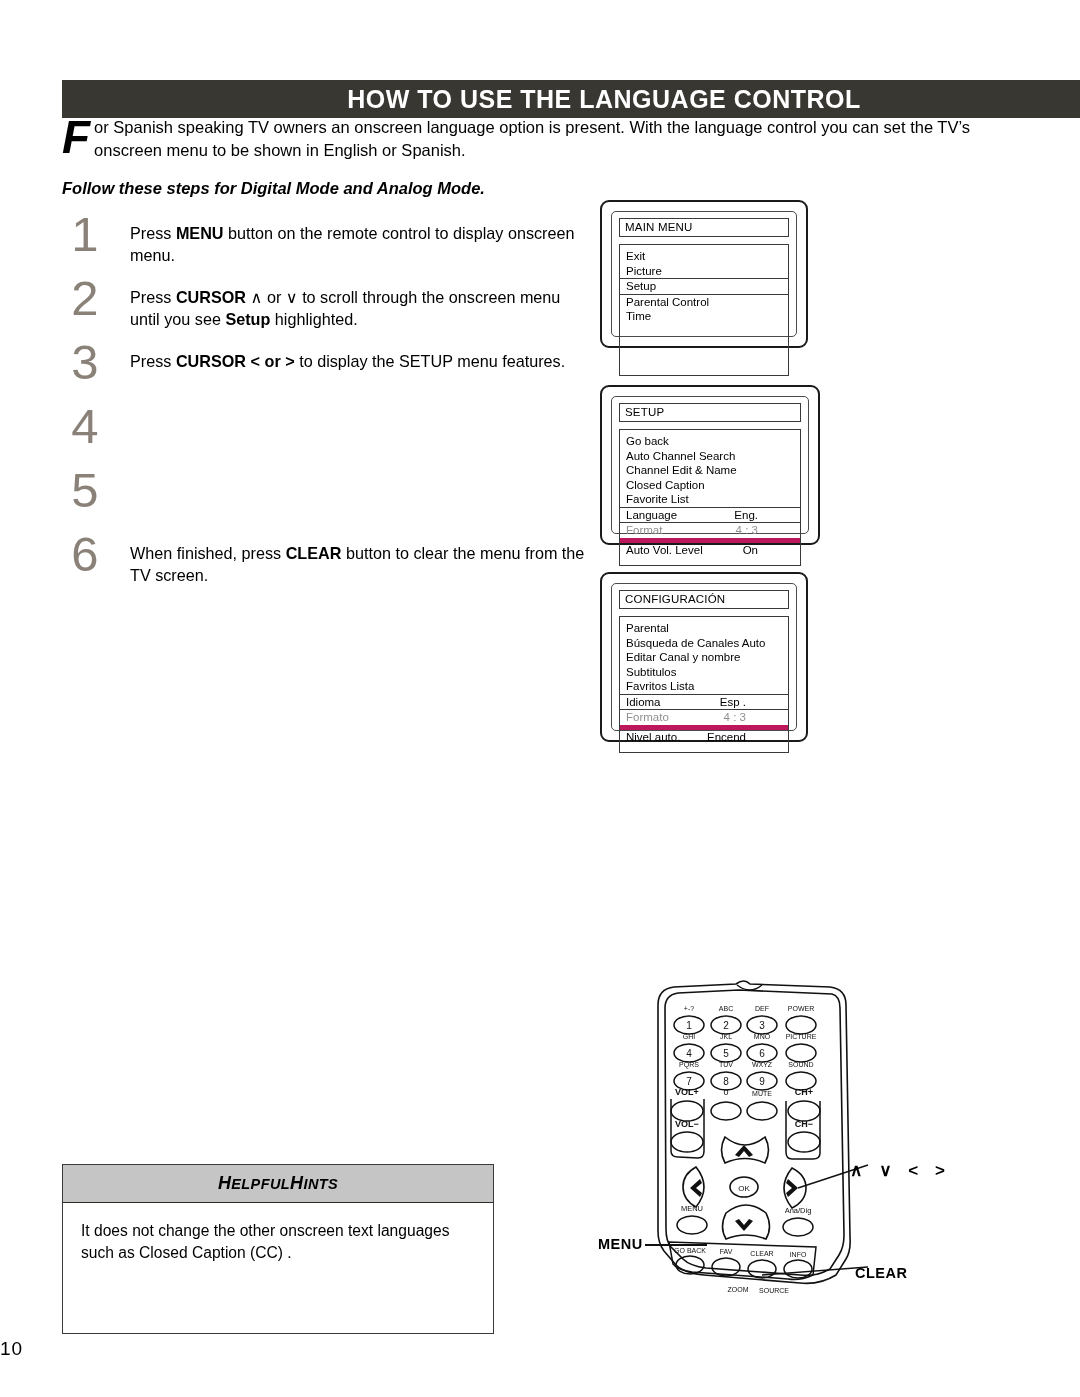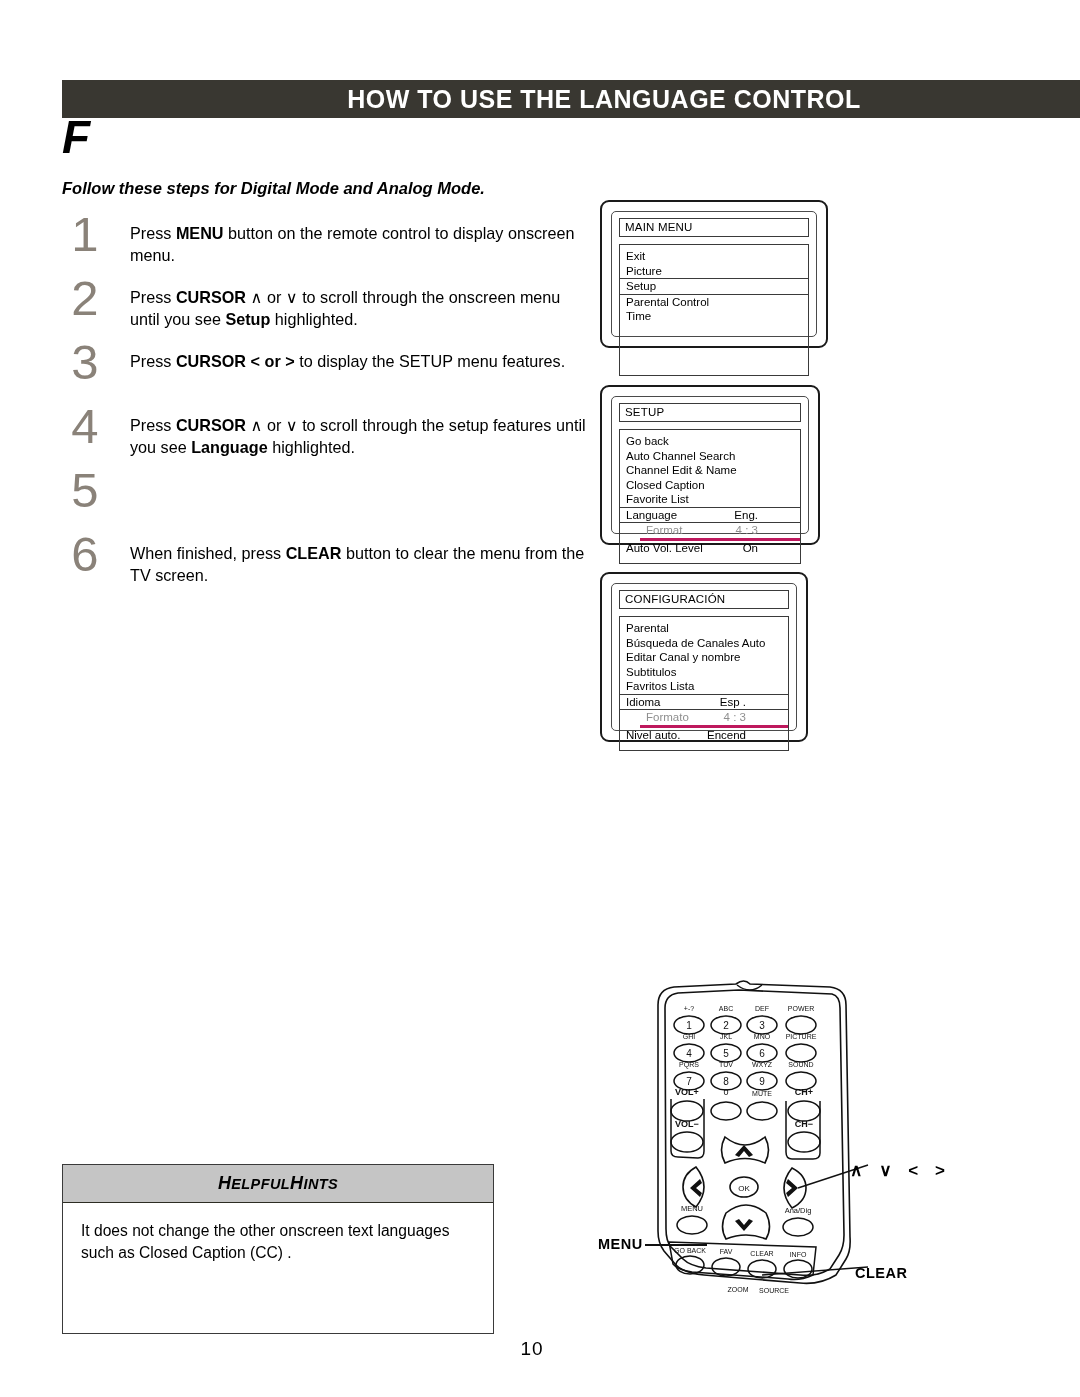--- a/index.html
+++ b/index.html
@@ -116,24 +116,24 @@
     line-height: 14.5px;
     display: flex;
     white-space: nowrap;
   }
   .tv-row .lbl { flex: 0 0 auto; }
   .tv-row .val { margin-left: auto; padding-right: 36px; }
   .tv-row.sel {
     border-top: 1px solid #3a3a3a;
     border-bottom: 1px solid #3a3a3a;
   }
-  .tv-row.dim { color: #8f8f8f; border-bottom: 3px solid #be185d; margin-left: 20px;}
+  .tv-row.dim { color: #8f8f8f; border-bottom: 5px solid #be185d;}
   .tv-spacer { height: 12px; }
 
-  #screen-main   { left: 600px; top: 200px;  width: 228px; height: 148px; }
+  #screen-main   { left: 600px; top: 200px;  width: 208px; height: 148px; }
   #screen-setup  { left: 600px; top: 385px;  width: 220px; height: 160px; }
   #screen-config { left: 600px; top: 572px;  width: 208px; height: 170px; }
 
   
   #hints {
     position: absolute;
     left: 62px; top: 1164px;
     width: 432px; height: 170px;
     border: 1px solid #3a3a3a;
     background: #fff;
@@ -180,54 +180,54 @@
     background: #111;
     height: 1.5px;
   }
   #lead-menu   { left: 645px; top: 1244px; width: 62px; }
 
   
   #page-num {
     position: absolute;
     left: 0; right: 16px;
     top: 1338px;
-    text-align: center;
+    text-align: left;
     font-size: 19px;
     letter-spacing: 1px;
   }
 </style>
 </head>
 <body>
 
 <div id="title-bar">
   <span class="title-text">HOW TO USE THE LANGUAGE CONTROL</span>
 </div>
 
 <div id="intro">
   <span class="dropcap">F</span>
+  <span class="intro-text">or Spanish speaking TV owners an onscreen language option is present. With the language control you can set the TV’s onscreen menu to be shown in English or Spanish.</span>
 </div>
 
 <div id="subhead">Follow these steps for Digital Mode and Analog Mode.</div>
 
 <div id="steps">
     <div class="step">
       <div class="num">1</div>
       <div class="body"><span>Press </span><b>MENU</b><span> button on the remote control to display onscreen menu.</span></div>
     </div>
     <div class="step">
       <div class="num">2</div>
       <div class="body"><span>Press </span><b>CURSOR</b><span> ∧ or ∨ to scroll through the onscreen menu until you see </span><b>Setup</b><span> highlighted.</span></div>
     </div>
     <div class="step">
       <div class="num">3</div>
       <div class="body"><span>Press </span><b>CURSOR</b><b> &lt; or &gt; </b><span>to display the SETUP menu features.</span></div>
     </div>
     <div class="step">
       <div class="num">4</div>
-      <div class="body"><span>Press </span><b>CURSOR</b><span> ∧ or ∨ to scroll through the setup features until you see </span><b>Language</b><span> highlighted.</span></div>
     </div>
     <div class="step">
       <div class="num">5</div>
     </div>
     <div class="step">
       <div class="num">6</div>
       <div class="body"><span>When finished, press </span><b>CLEAR</b><span> button to clear the menu from the TV screen.</span></div>
     </div>
   </div>
 

